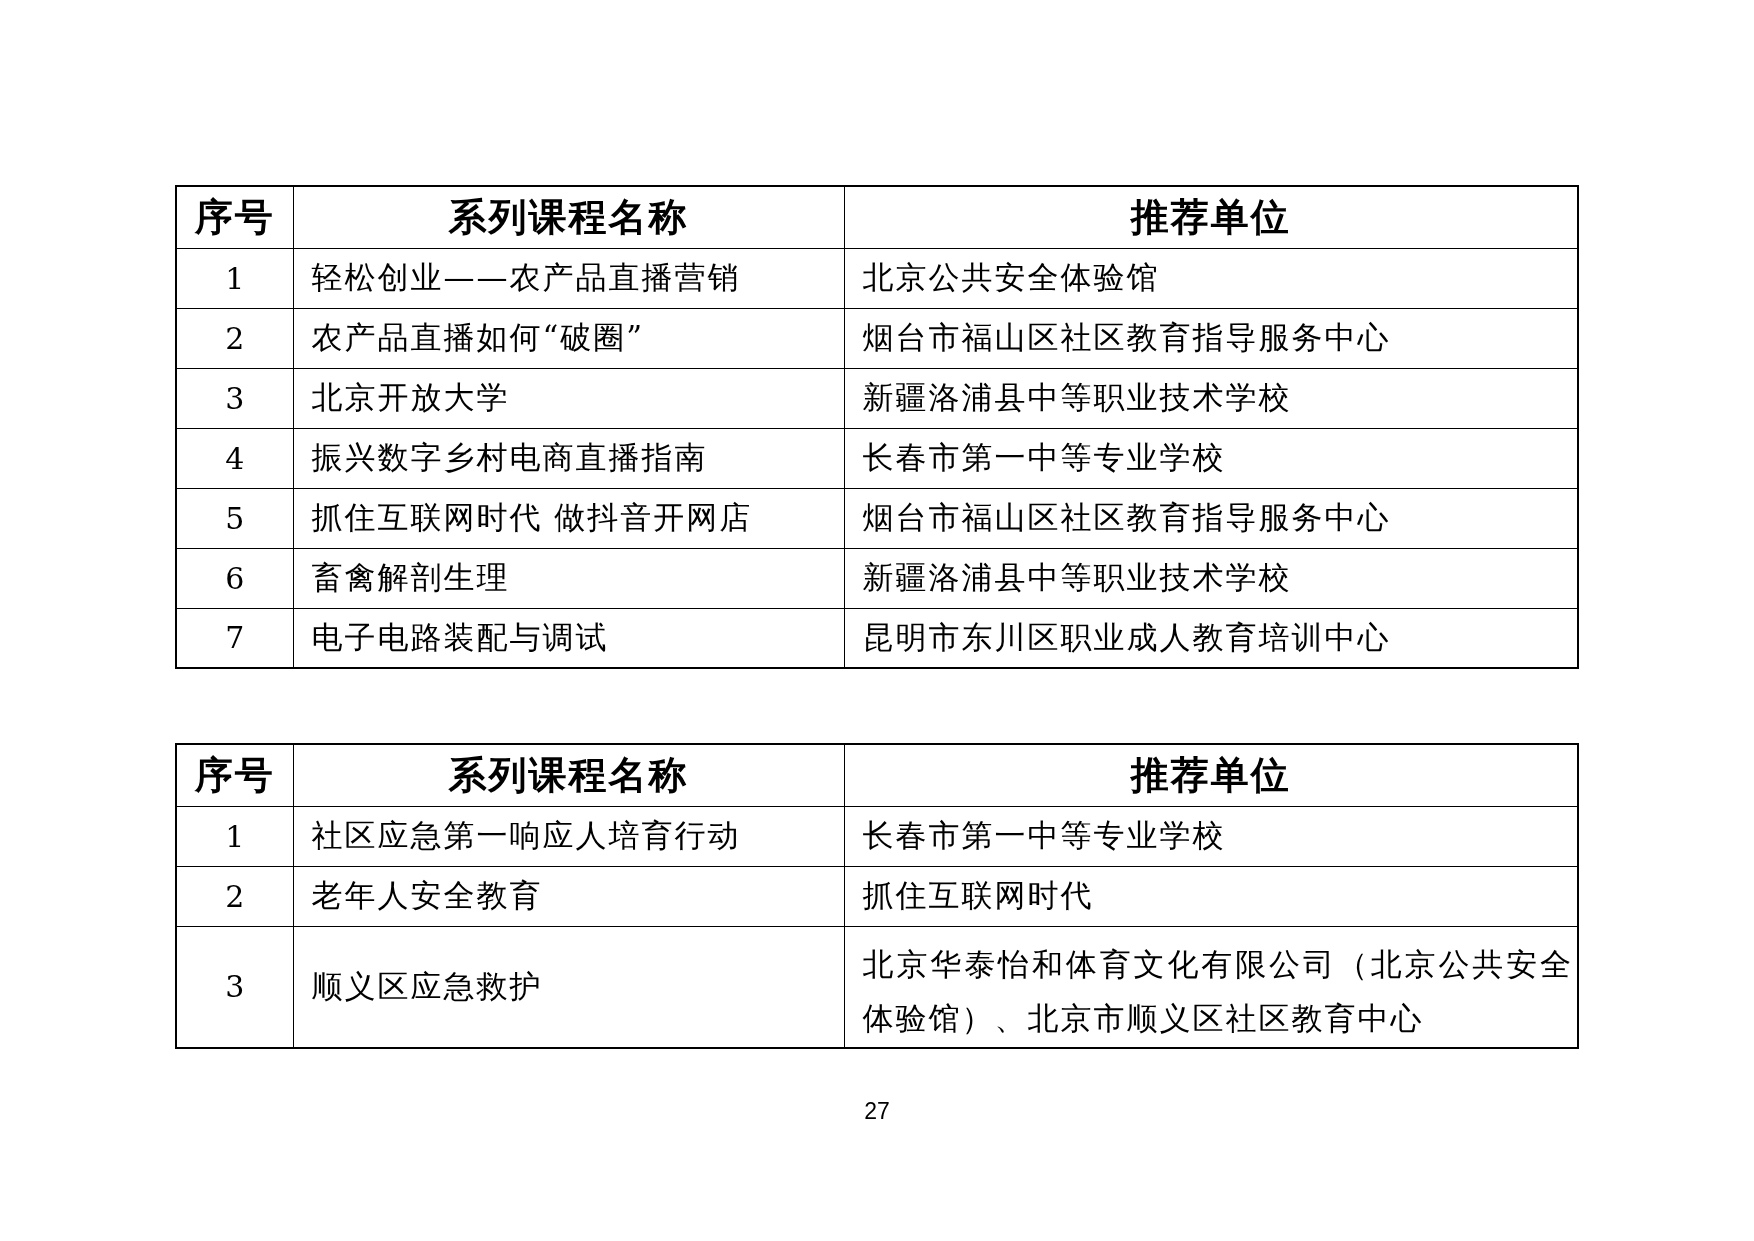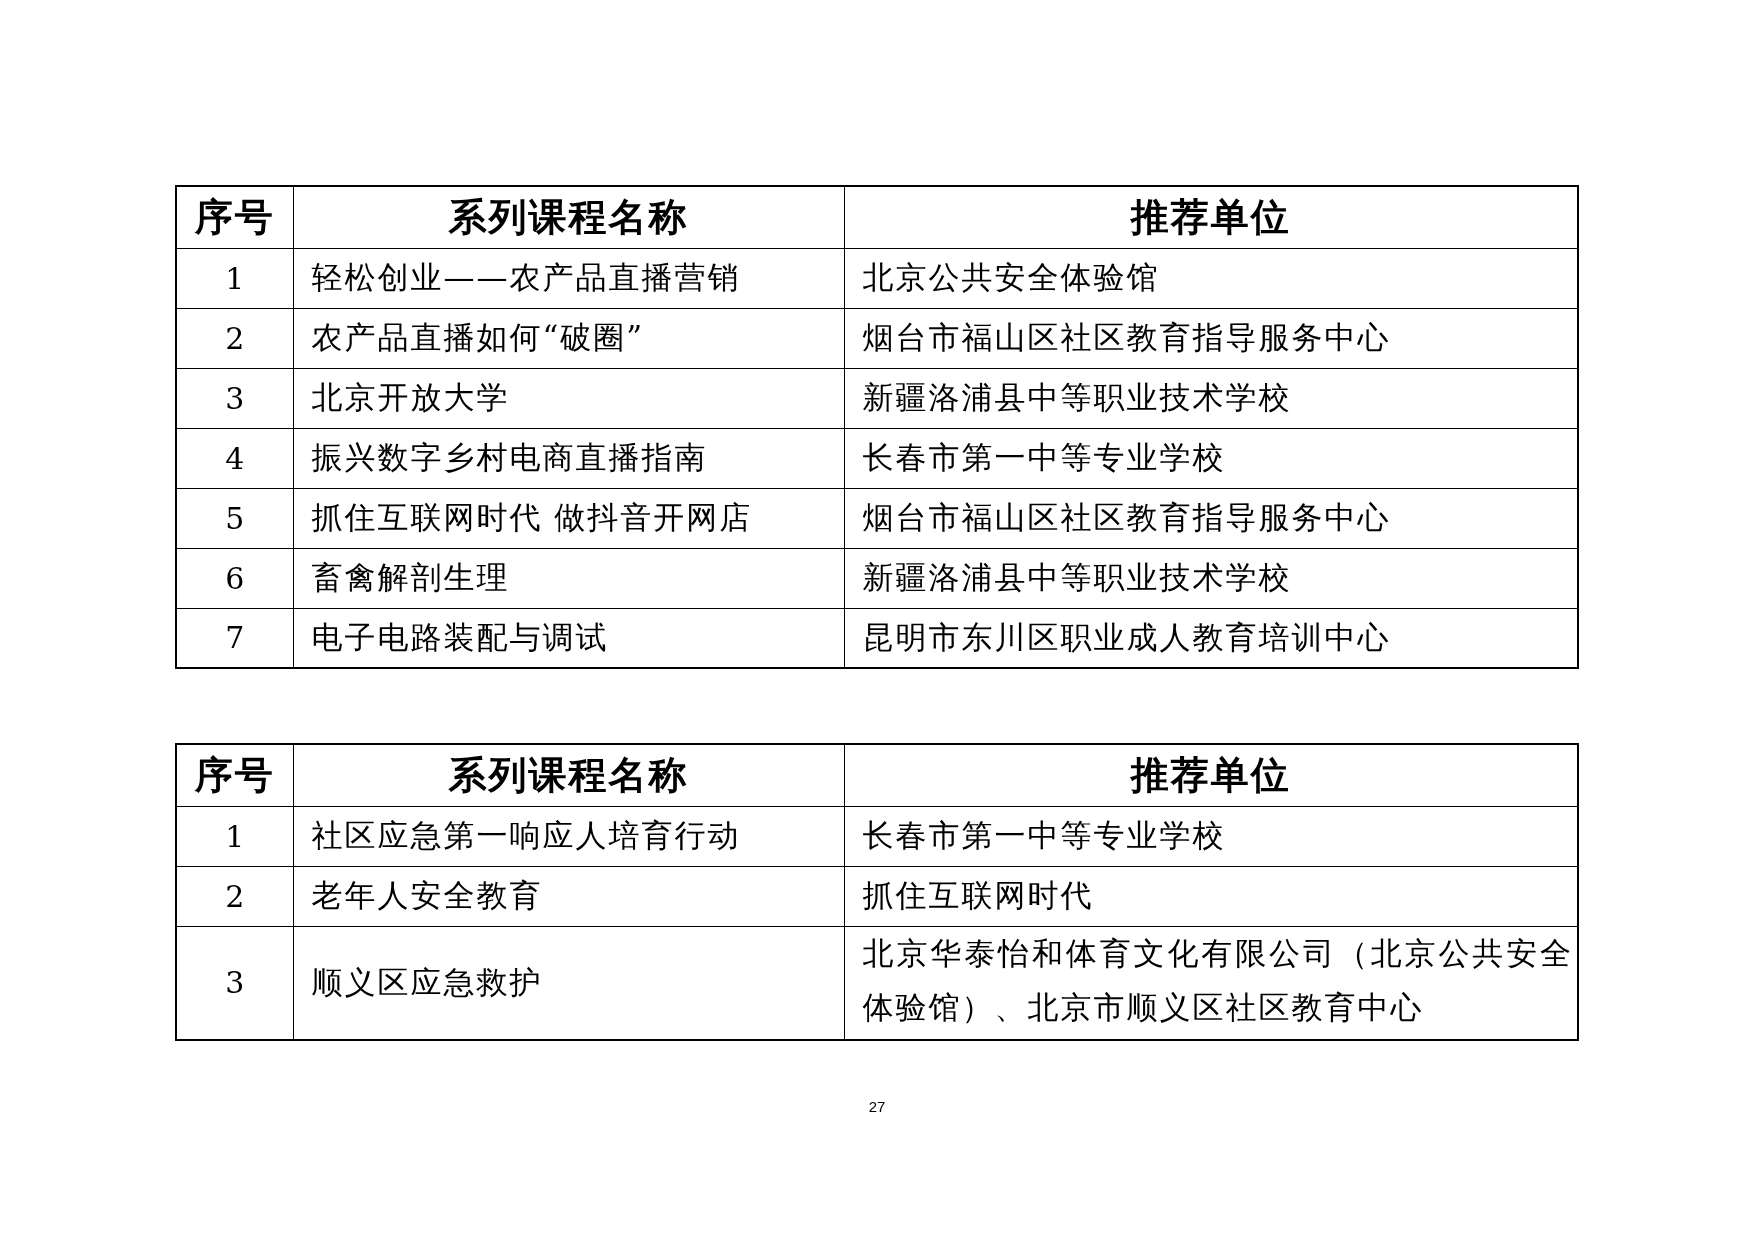--- a/index.html
+++ b/index.html
@@ -55,43 +55,42 @@
     padding-left: 18px;
     padding-right: 4px;
   }
   .table-one { top: 185px; }
   .table-two { top: 743px; }
   .table-two tr.tall td { height: 112px; }
   td.unit-multiline {
     line-height: 54px;
     text-align: justify;
     text-align-last: left;
-    padding-top: 2px;
+    padding-top: 10px;
     padding-bottom: 2px;
-    font-family: Liberation Mono, monospace;
   }
   .section-heading {
     position: absolute;
     left: 184px;
     top: 686px;
     font-family: "DejaVu Sans", "Liberation Sans", sans-serif;
     font-weight: bold;
     font-size: 31px;
     letter-spacing: 1px;
     color: #000000;
     white-space: nowrap;
   }
   .page-number {
     position: absolute;
     top: 1098px;
     left: 0;
     width: 100%;
     text-align: center;
     font-family: "Liberation Sans", "DejaVu Sans", sans-serif;
-    font-size: 15px;
+    font-size: 23px;
     color: #000000;
   }
 </style>
 </head>
 <body>
 
 <div class="page">
 
   <table class="doc-table table-one">
     <colgroup>

